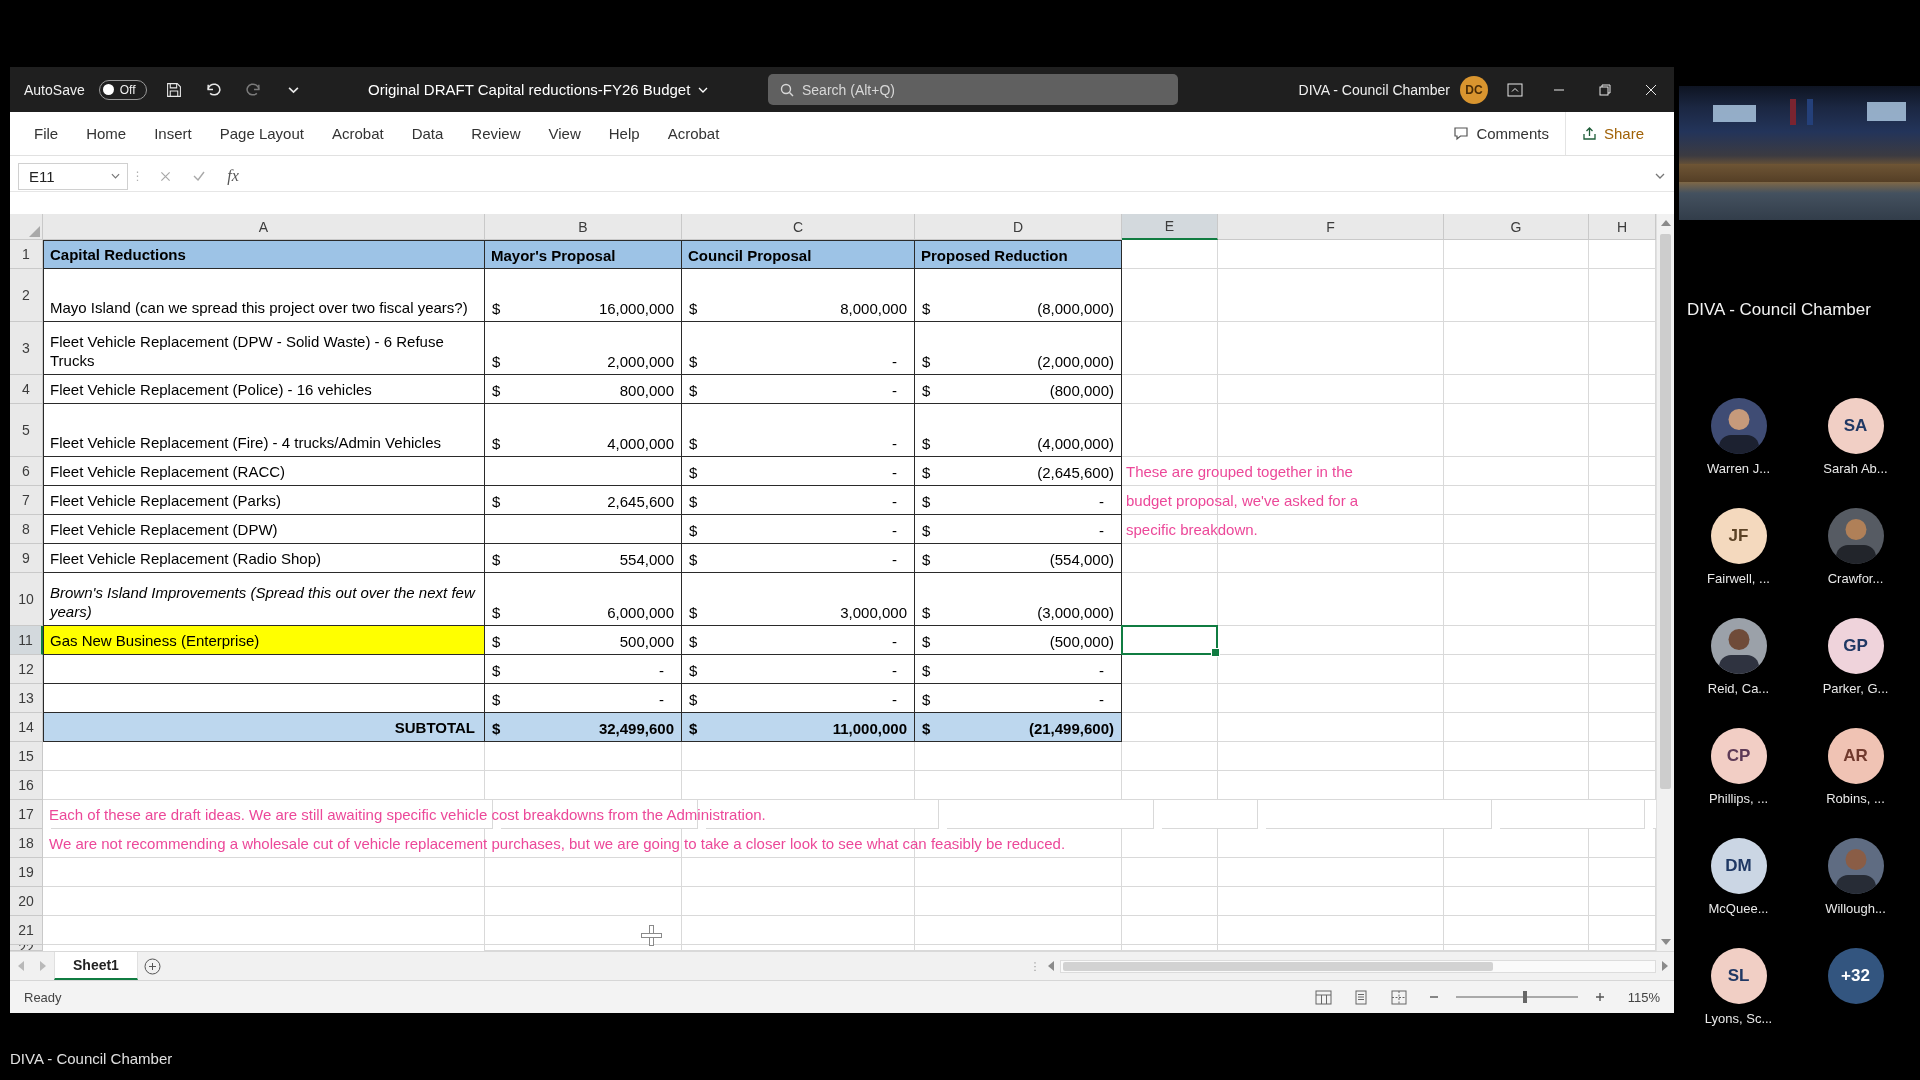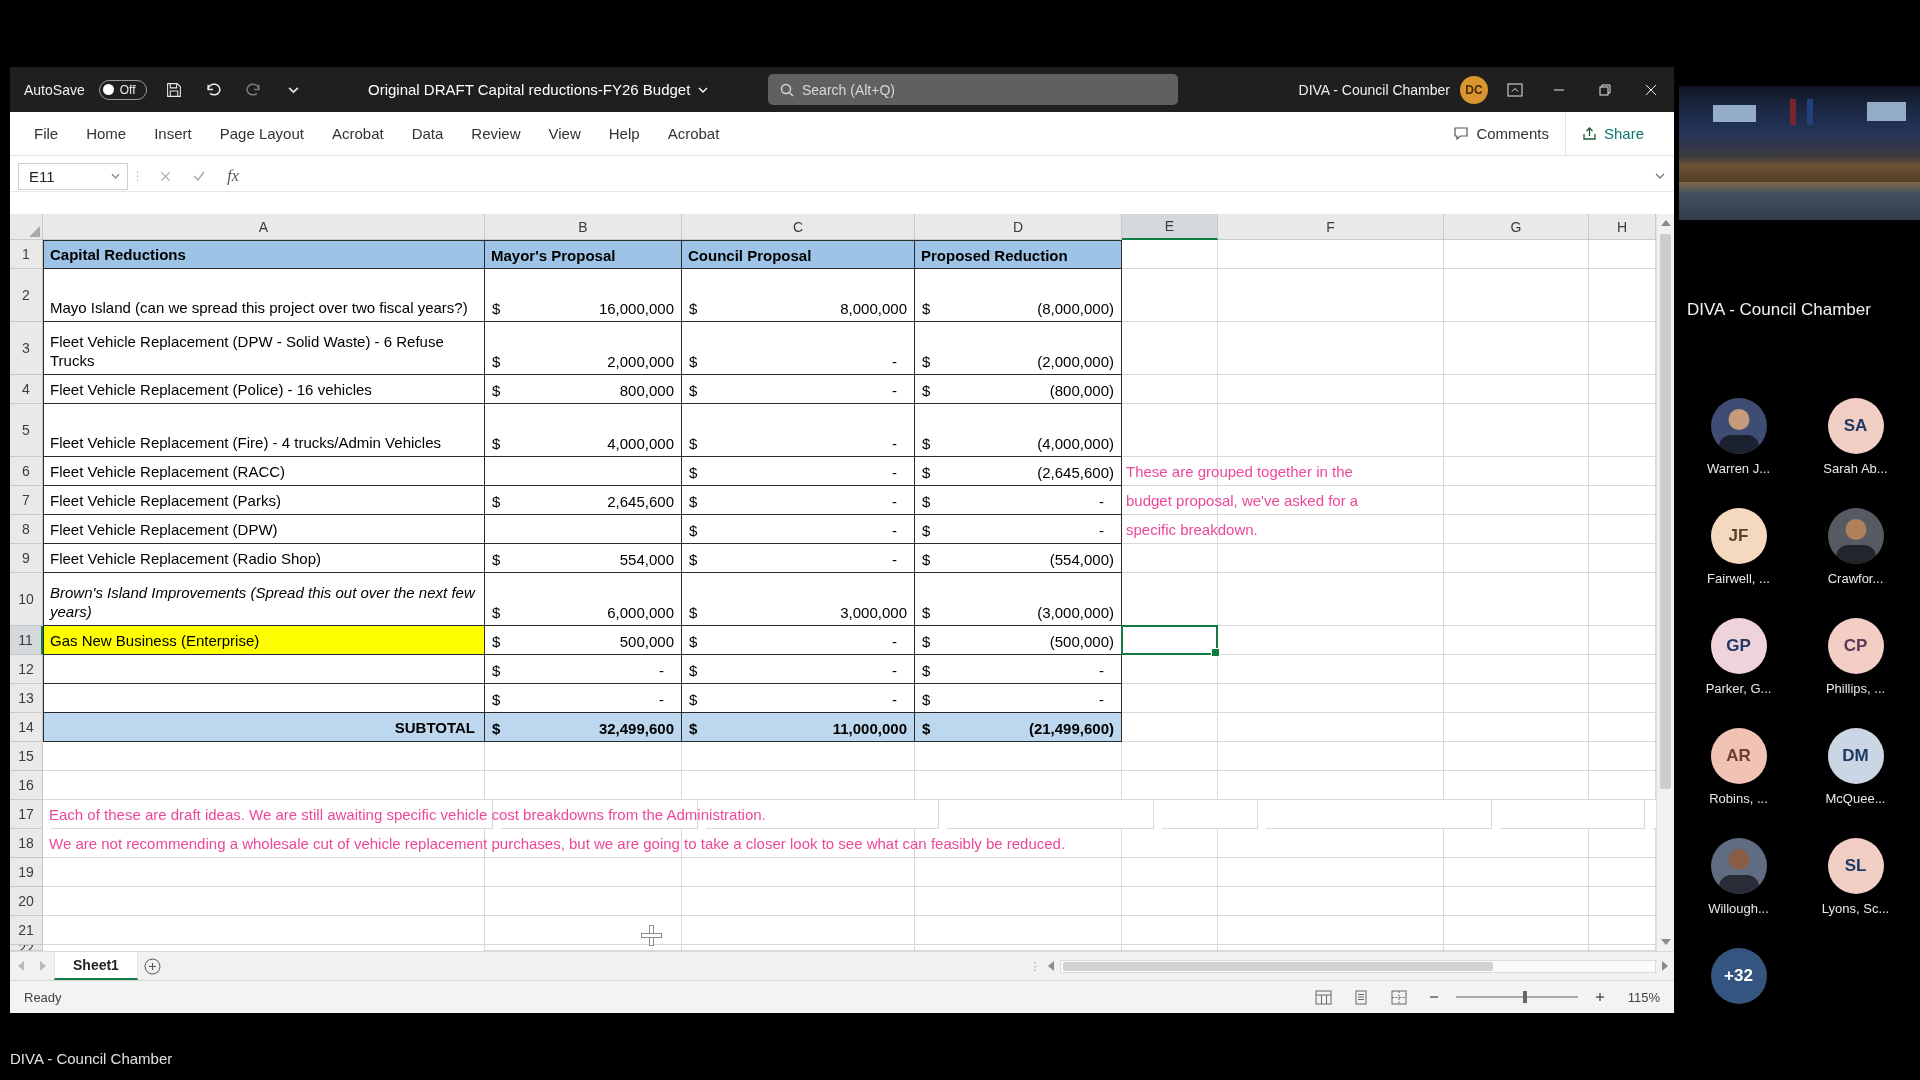--- a/index.html
+++ b/index.html
@@ -25,21 +25,21 @@
   .avatar-dc { width:28px; height:28px; border-radius:50%; background:#D9952F; color:#4a2c06; font-size:12px; font-weight:bold; display:flex; align-items:center; justify-content:center; margin-right:14px; cursor:pointer; }
   .winbtn { width:46px; height:45px; display:flex; align-items:center; justify-content:center; color:#e8e8e8; cursor:pointer; }
   .rdo { margin-right:8px; }
 
   
   .ribbon { height:44px; flex:0 0 44px; background:#fff; border-bottom:1px solid #e1e1e1; display:flex; align-items:center; }
   .rtabs { display:flex; align-items:center; height:100%; padding-left:10px; }
   .rtab { padding:0 14px; height:100%; display:flex; align-items:center; font-size:15px; color:#333; cursor:pointer; }
   .ribbon-right { margin-left:auto; display:flex; align-items:center; height:100%; padding-right:14px; }
   .rbtn { display:flex; align-items:center; gap:7px; font-size:15px; color:#333; padding:0 16px; height:100%; cursor:pointer; }
-  .rbtn.share { border-left:1px solid #e4e4e4; color:#0f766e; }
+  .rbtn.share { border-left:1px solid #e4e4e4; color:#a16207; }
   .rbtn svg { color:#555; }
   .rbtn.share svg { color:#1e5c38; }
 
   
   .formula-row { height:58px; flex:0 0 58px; background:#fff; padding-top:5px; }
   .fbar { height:31px; display:flex; align-items:center; border-bottom:1px solid #e6e6e6; padding-left:8px; }
   .namebox { width:110px; height:27px; border:1px solid #d0d0d0; display:flex; align-items:center; justify-content:space-between; padding:0 7px 0 10px; font-size:15px; color:#222; cursor:pointer; }
   .namebox svg { color:#777; }
   .fdots { width:20px; text-align:center; color:#b0b0b0; font-size:12px; letter-spacing:1px; cursor:col-resize; }
   .f-ic { width:34px; height:27px; display:flex; align-items:center; justify-content:center; color:#a8a8a8; cursor:pointer; }
@@ -755,20 +755,27 @@
           <div class="pname">Fairwell, ...</div>
         </div>
         <div class="ptile">
           <div class="pcircle" style="background: rgb(86, 91, 99);">
             <div class="head" style="background: rgb(176, 128, 88);"></div>
             <div class="torso" style="background: rgb(34, 37, 43);"></div>
           </div>
           <div class="pname">Crawfor...</div>
         </div>
         <div class="ptile">
+          <div class="pcircle" style="background: rgb(155, 161, 169);">
+            <div class="head" style="background: rgb(111, 75, 57);"></div>
+            <div class="torso" style="background: rgb(47, 51, 64);"></div>
+          </div>
+          <div class="pname">Reid, Ca...</div>
+        </div>
+        <div class="ptile">
           <div class="pcircle" style="background: rgb(239, 211, 219); color: rgb(32, 56, 100);">GP</div>
           <div class="pname">Parker, G...</div>
         </div>
         <div class="ptile">
           <div class="pcircle" style="background: rgb(242, 206, 197); color: rgb(93, 58, 86);">CP</div>
           <div class="pname">Phillips, ...</div>
         </div>
         <div class="ptile">
           <div class="pcircle" style="background: rgb(240, 195, 180); color: rgb(112, 58, 46);">AR</div>
           <div class="pname">Robins, ...</div>

